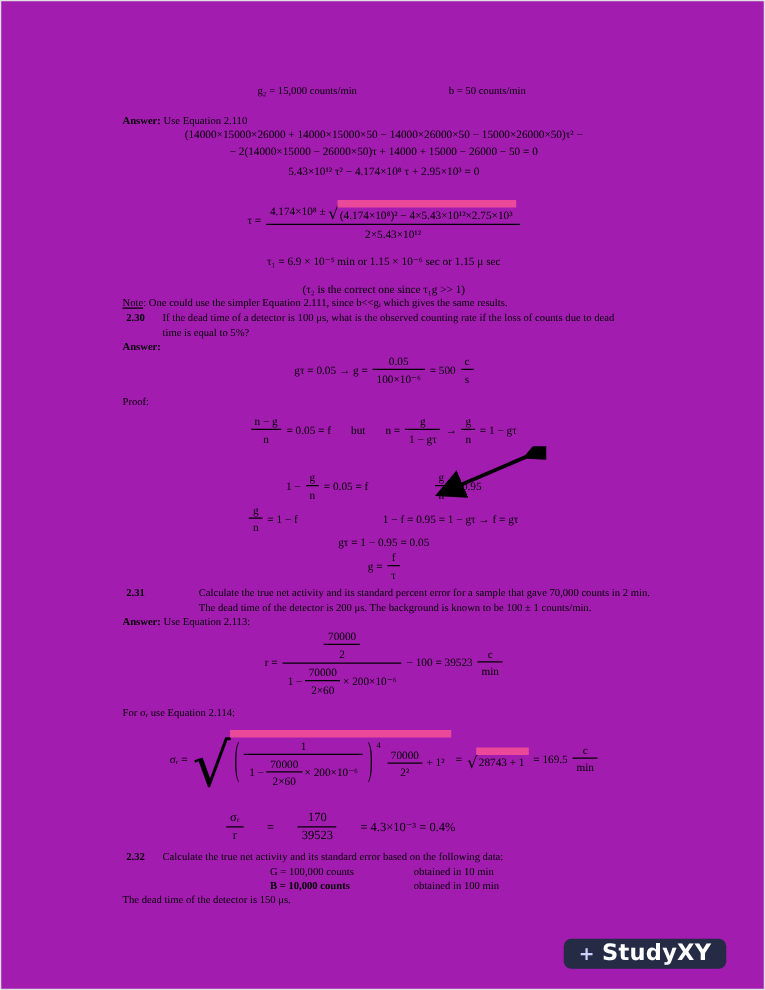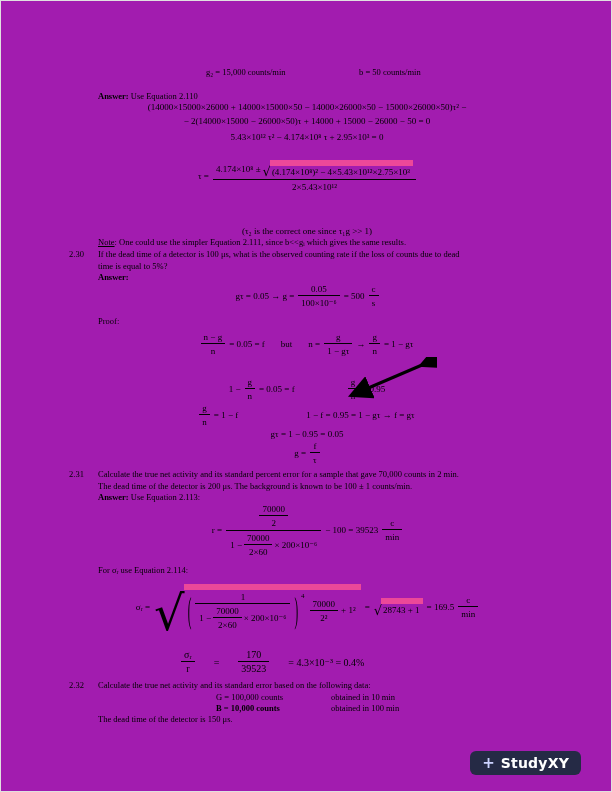--- a/index.html
+++ b/index.html
@@ -27,30 +27,30 @@
   .sqrt > .sign { line-height:10px; font-size:13px; margin-right:-1px; font-family:"DejaVu Sans",sans-serif; }
   .sqrt > .body { border-top:6px solid #ec4899; padding:1px 3px 0 2px; }
   .sqrt.big > .sign { font-size:48px; line-height:36px; }
   .sqrt.big > .body { display:flex; align-items:center; gap:3px; padding:2px 5px 1px 3px; }
   .bp { display:inline-block; transform:scaleY(3.3); font-size:11px; padding:0 1px; font-weight:400; }
   .psup { font-size:7px; align-self:flex-start; margin:-1px 2px 0 -1px; }
   .gapx { margin:0 12px;text-align:center; }
   .sp45 { display:inline-block; width:45px; }
   .sp60 { display:inline-block; width:60px; }
   .prow { position:absolute; left:68px; width:476px; display:flex; line-height:11.5px; }
-  .pnum { width:29px; font-weight:normal; flex:none; }
+  .pnum { width:29px; font-weight:bold; flex:none;margin-left:32px; }
   .ptxt { flex:1; }
   .logo {
     position:absolute; top:750px; right:30px;
     display:flex; align-items:center; gap:6px;
     background:#252a45; border-radius:6px; padding:5px 12px;
     color:#fff; font-family:"DejaVu Sans",sans-serif;
   }
   .logo .plus { font-size:15px; font-weight:bold; color:#ccd2ff; line-height:13px; }
-  .logo .name { font-size:14px; font-weight:bold; letter-spacing:0.2px; line-height:14px; }
+  .logo .name { font-size:18px; font-weight:bold; letter-spacing:0.2px; line-height:14px; }
 </style>
 </head>
 <body>
 
 <div class="page">
 
   <span class="abs" style="left:205px; top:66px;">g₂ = 15,000 counts/min</span>
   <span class="abs" style="left:358px; top:66px;">b = 50 counts/min</span>
 
   <div class="abs" style="left:97px; top:90px;">
@@ -69,20 +69,21 @@
         <span>4.174×10⁸ ±</span>
         <span class="sqrt">
           <span class="sign">√</span>
           <span class="body">(4.174×10⁸)² − 4×5.43×10¹²×2.75×10³</span>
         </span>
       </span>
       <span class="den">2×5.43×10¹²</span>
     </span>
   </div>
 
+  <div class="eqrow" style="top:203px;">τ₁ = 6.9 × 10⁻⁵ min or 1.15 × 10⁻⁶ sec or 1.15 μ sec</div>
   <div class="eqrow" style="top:225px;">(τ₂ is the correct one since τ₁g &gt;&gt; 1)</div>
 
   <div class="abs" style="left:97px; top:236px;">
     <span class="u">Note</span><span>: One could use the simpler Equation 2.111, since b&lt;&lt;gᵢ which gives the same results.</span>
   </div>
 
   <div class="prow" style="top:248px;">
     <span class="pnum">2.30</span>
     <span class="ptxt">
       <div>If the dead time of a detector is 100 μs, what is the observed counting rate if the loss of counts due to dead</div>
@@ -163,21 +164,21 @@
   <div class="eqrow" style="top:428px;">gτ = 1 − 0.95 = 0.05</div>
 
   <div class="eqrow" style="top:440px; height:24px;">
     <span>g =</span>
     <span class="frac">
       <span class="num">f</span>
       <span class="den">τ</span>
     </span>
   </div>
 
-  <div class="prow" style="top:468px;">
+  <div class="prow" style="top:468px;gap:29px;">
     <span class="pnum">2.31</span>
     <span class="ptxt">
       <div>Calculate the true net activity and its standard percent error for a sample that gave 70,000 counts in 2 min.</div>
       <div>The dead time of the detector is 200 μs.  The background is known to be 100 ± 1 counts/min.</div>
     </span>
   </div>
   <div class="abs" style="left:97px; top:491px;">
     <span class="bold">Answer:</span>
     <span>Use Equation 2.113:</span>
   </div>

